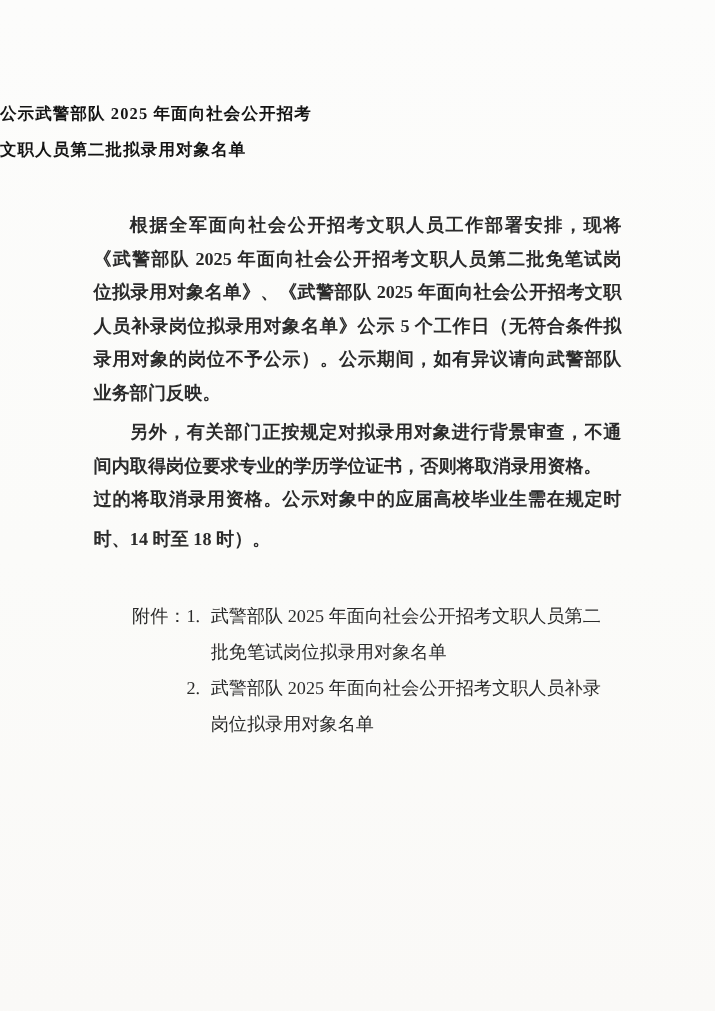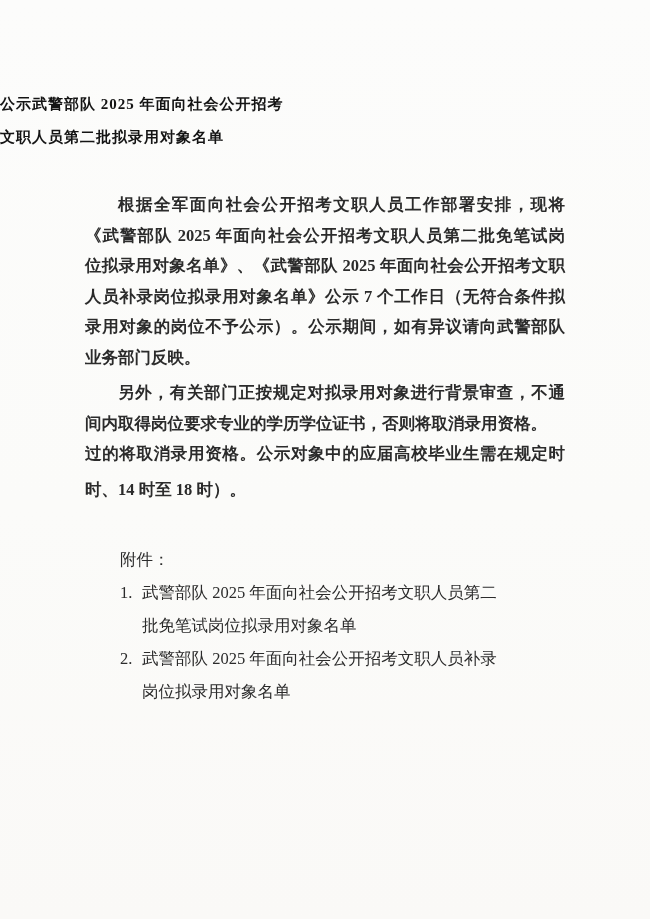--- a/index.html
+++ b/index.html
@@ -37,41 +37,40 @@
     text-align-last: justify;
   }
   .line.first { text-indent: 2em; }
   .line.last  { text-align-last: left; white-space: nowrap; }
   .para + .para { margin-top: 5px; }
   .attachments {
     display: flex;
     margin: 38px 0 0 120px;
     font-size: 16.5px;
     line-height: 33px;
-    flex-direction: column;
   }
   .att-label { flex: 0 0 auto; }
   .att-item  { display: flex; }
   .att-num   { flex: 0 0 auto; width: 22px; }
   .att-line  { white-space: nowrap; }
 </style>
 </head>
 <body>
 
 <div class="page">
   <div class="title">
       <div class="title-line">公示武警部队 2025 年面向社会公开招考</div>
       <div class="title-line">文职人员第二批拟录用对象名单</div>
     </div>
   <div class="body-text">
       <div class="para">
         <div class="line first">根据全军面向社会公开招考文职人员工作部署安排，现将</div>
         <div class="line">《武警部队 2025 年面向社会公开招考文职人员第二批免笔试岗</div>
         <div class="line">位拟录用对象名单》、《武警部队 2025 年面向社会公开招考文职</div>
-        <div class="line">人员补录岗位拟录用对象名单》公示 7 个工作日（无符合条件拟</div>
+        <div class="line">人员补录岗位拟录用对象名单》公示 5 个工作日（无符合条件拟</div>
         <div class="line">录用对象的岗位不予公示）。公示期间，如有异议请向武警部队</div>
         <div class="line last">业务部门反映。</div>
       </div>
       <div class="para">
         <div class="line first">另外，有关部门正按规定对拟录用对象进行背景审查，不通</div>
         <div class="line last">间内取得岗位要求专业的学历学位证书，否则将取消录用资格。</div>
         <div class="line">过的将取消录用资格。公示对象中的应届高校毕业生需在规定时</div>
       </div>
       <div class="para">
         <div class="line last">时、14 时至 18 时）。</div>

